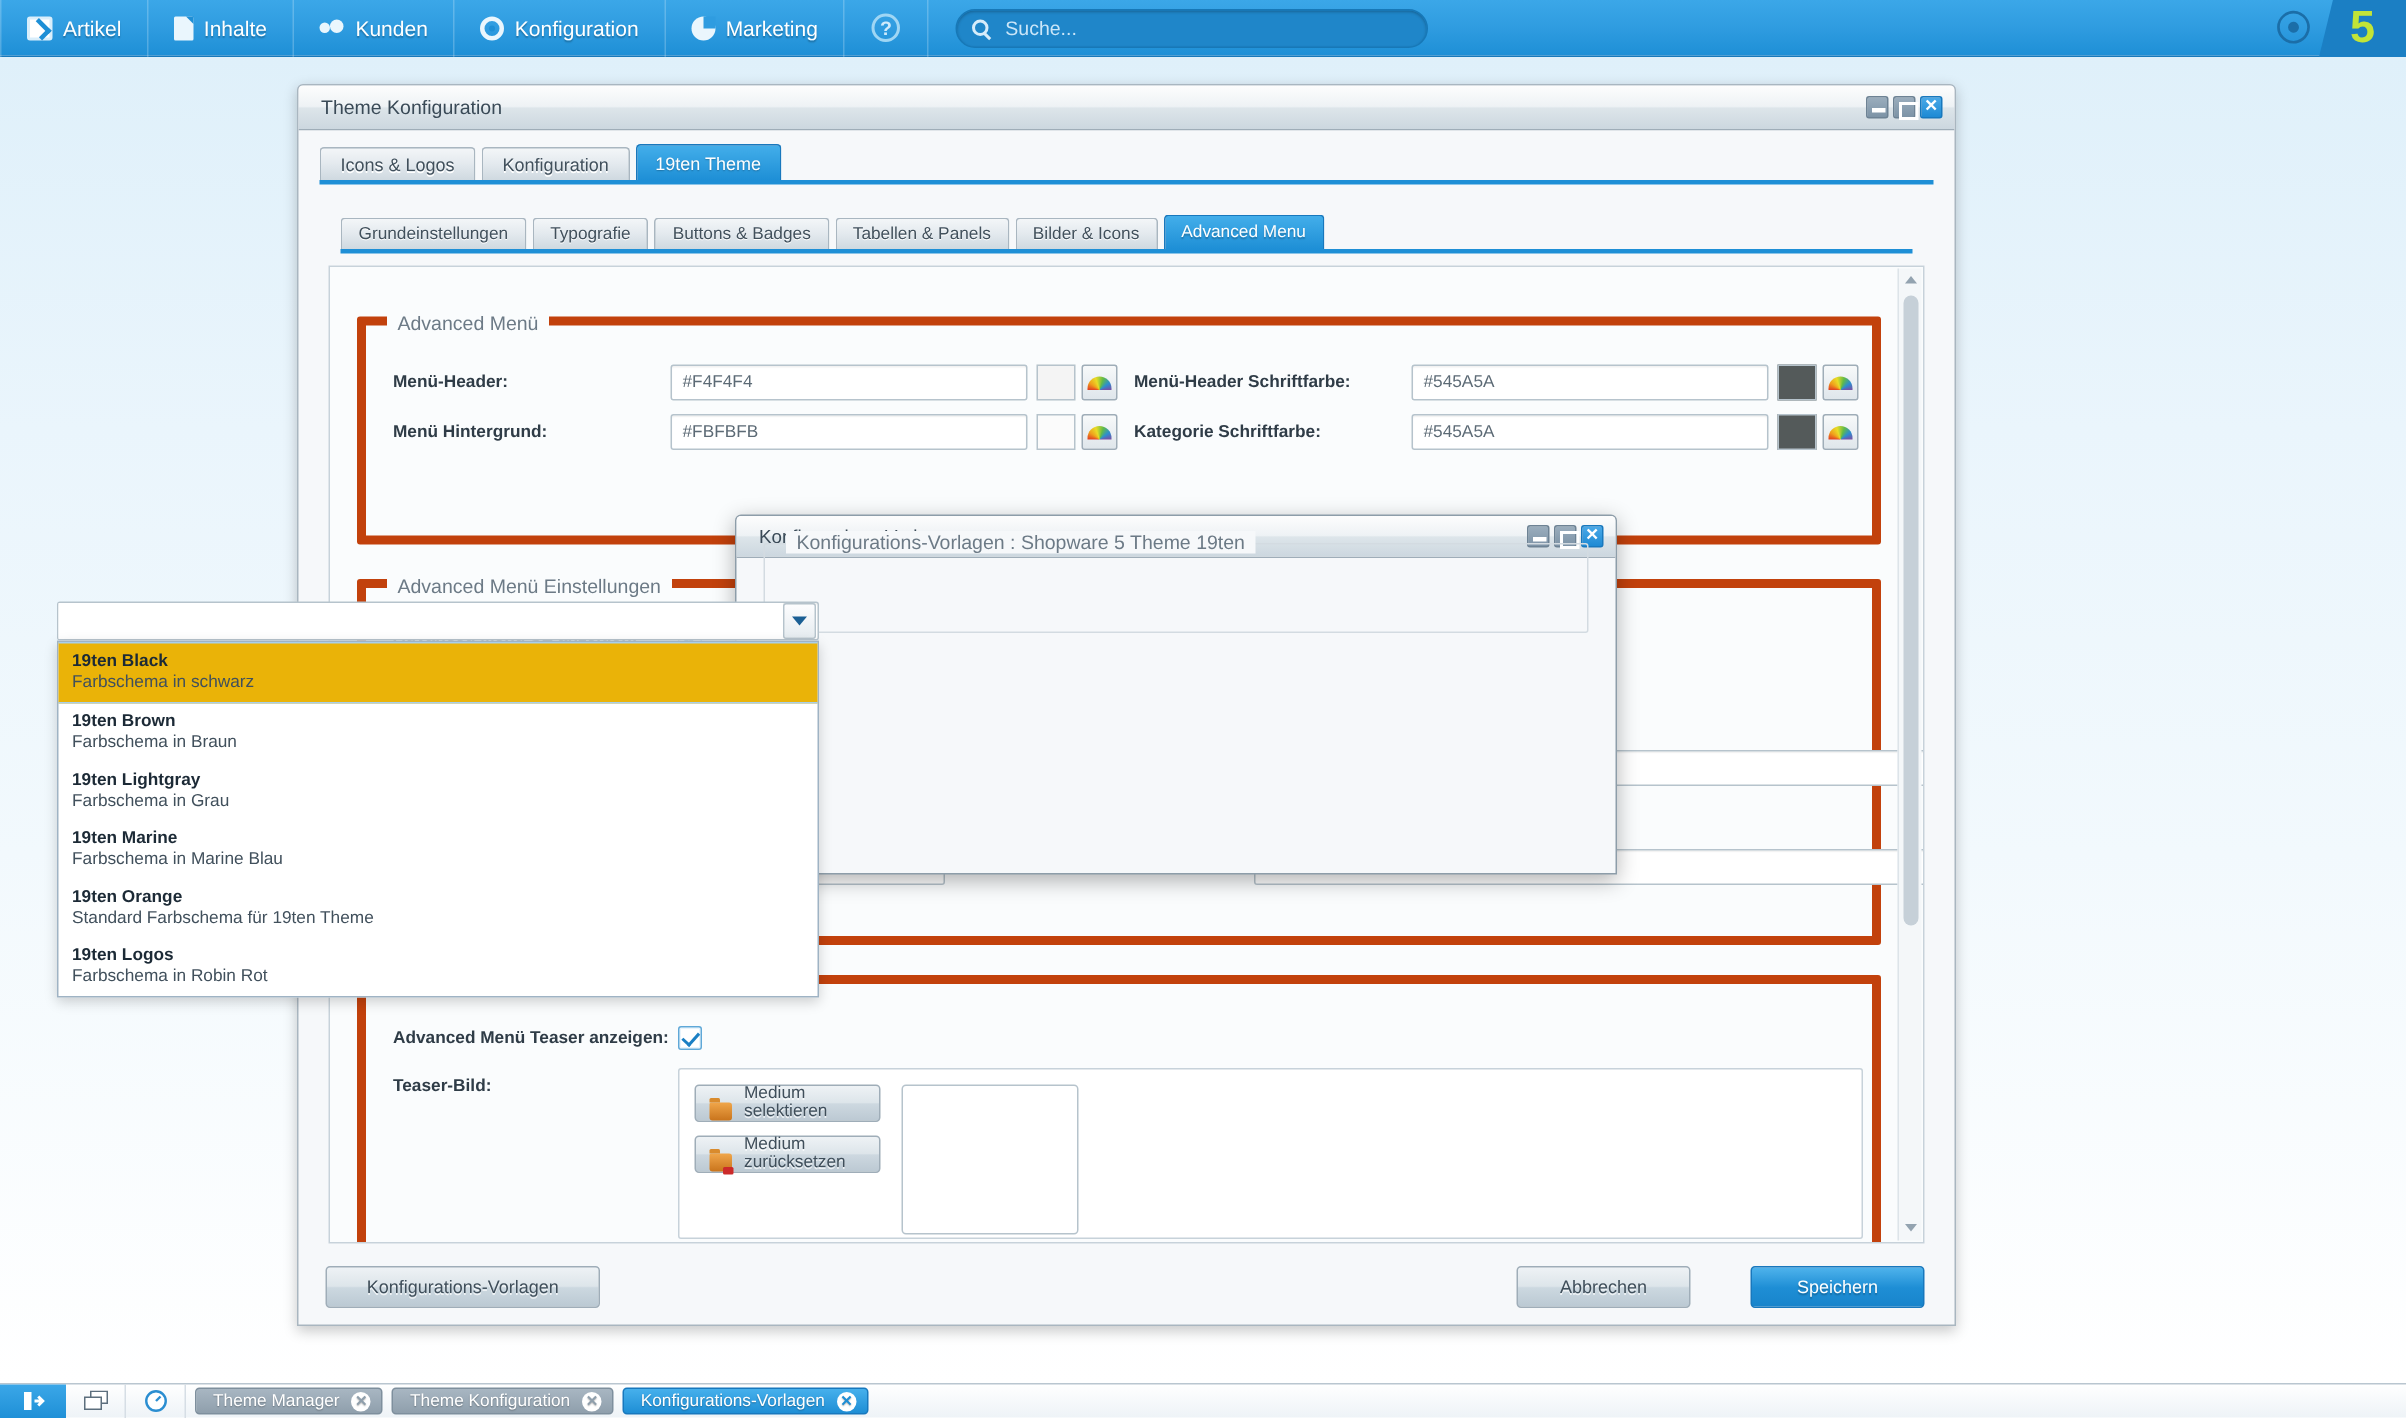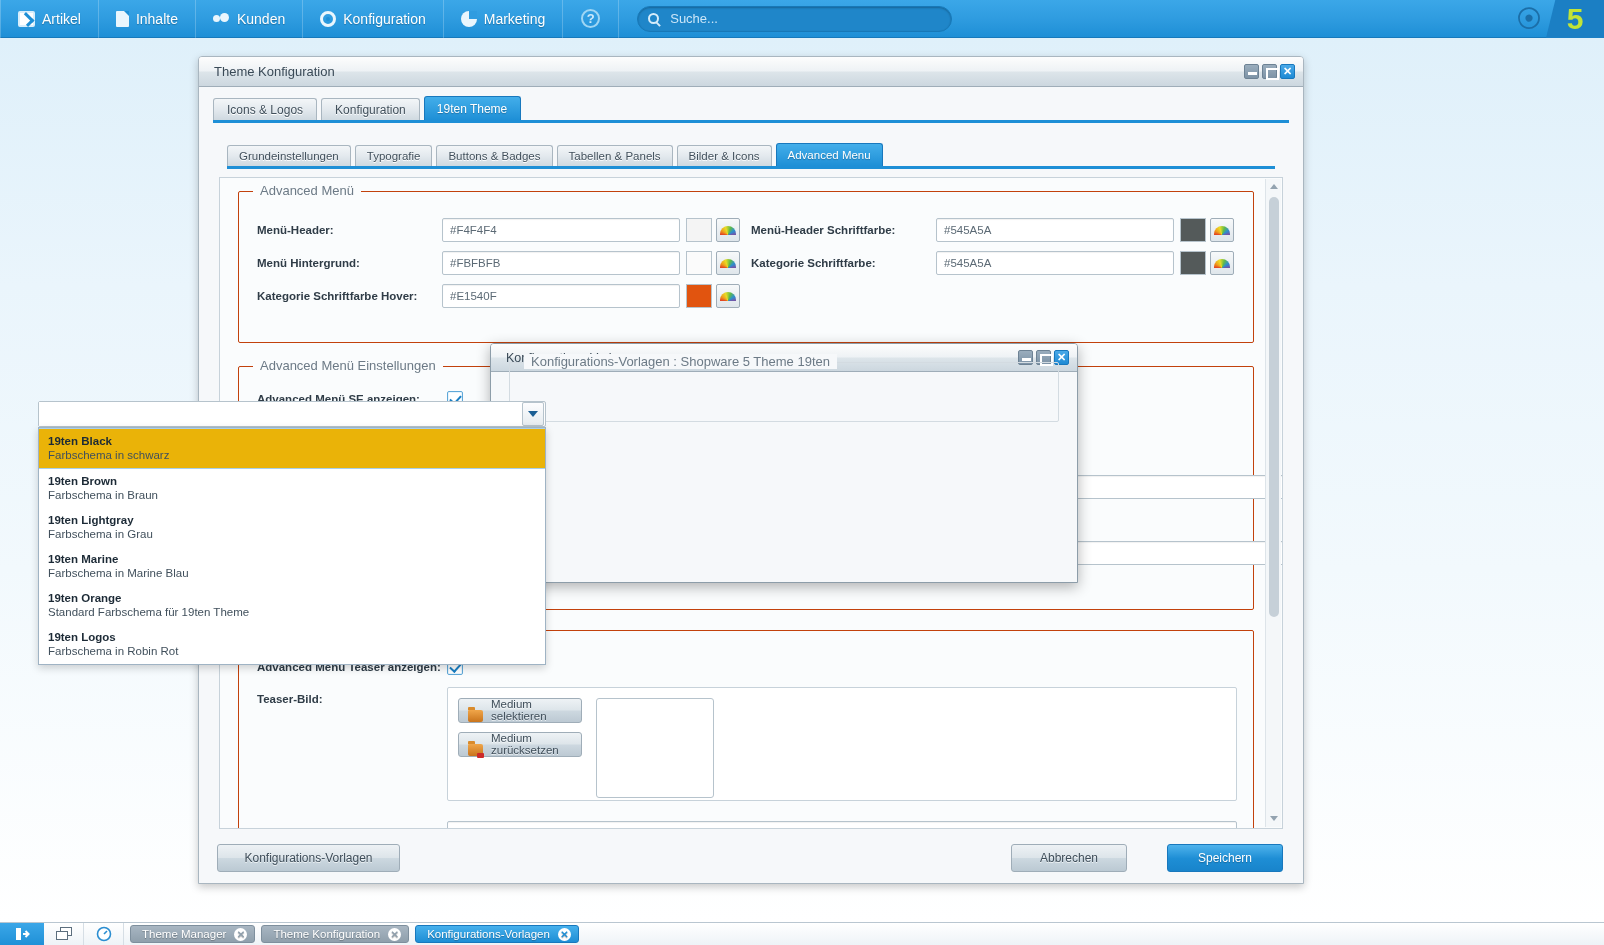--- a/index.html
+++ b/index.html
@@ -141,21 +141,21 @@
 
   
   #content-pane {
     position: absolute; left: 20px; top: 90px; right: 20px; bottom: 55px;
     background: #fafcfd; border: 1px solid #c7d2da; overflow: hidden;
   }
 
   
   .fs {
     position: absolute; left: 18px; right: 28px;
-    border: 1px solid #c2410c; border-radius: 2px; background: transparent;
+    border: 6px solid #c2410c; border-radius: 2px; background: transparent; margin-top: 20px;
   }
   .fs > .lg {
     position: absolute; left: 14px; top: -9px; background: #fafcfd;
     padding: 0 7px; color: #6c7a86; font-size: 13px;
   }
 
   .row { position: absolute; display: flex; align-items: center; }
   .lbl { font-size: 11.5px; color: #2f3c47; font-weight: bold; }
   .inp {
     height: 24px; border: 1px solid #b6c3cc; background: #fff;
@@ -373,28 +373,20 @@
 
           <div class="row" style="left:18px; top:59px;">
             <span class="lbl" style="width:185px;">Menü Hintergrund:</span>
             <input class="inp" style="width: 238px;" value="#FBFBFB">
             <span class="swatch" style="background:#FBFBFB;"></span>
             <span class="picker">
                 <span class="fan"></span>
               </span>
           </div>
 
-          <div class="row" style="left:18px; top:92px;">
-            <span class="lbl" style="width:185px;">Kategorie Schriftfarbe Hover:</span>
-            <input class="inp" style="width: 238px;" value="#E1540F">
-            <span class="swatch" style="background:#E1540F;"></span>
-            <span class="picker">
-                <span class="fan"></span>
-              </span>
-          </div>
 
           <div class="row" style="left:512px; top:26px;">
             <span class="lbl" style="width:185px;">Menü-Header Schriftfarbe:</span>
             <input class="inp" style="width: 238px;" value="#545A5A">
             <span class="swatch" style="background:#545A5A;"></span>
             <span class="picker">
                 <span class="fan"></span>
               </span>
           </div>
 

